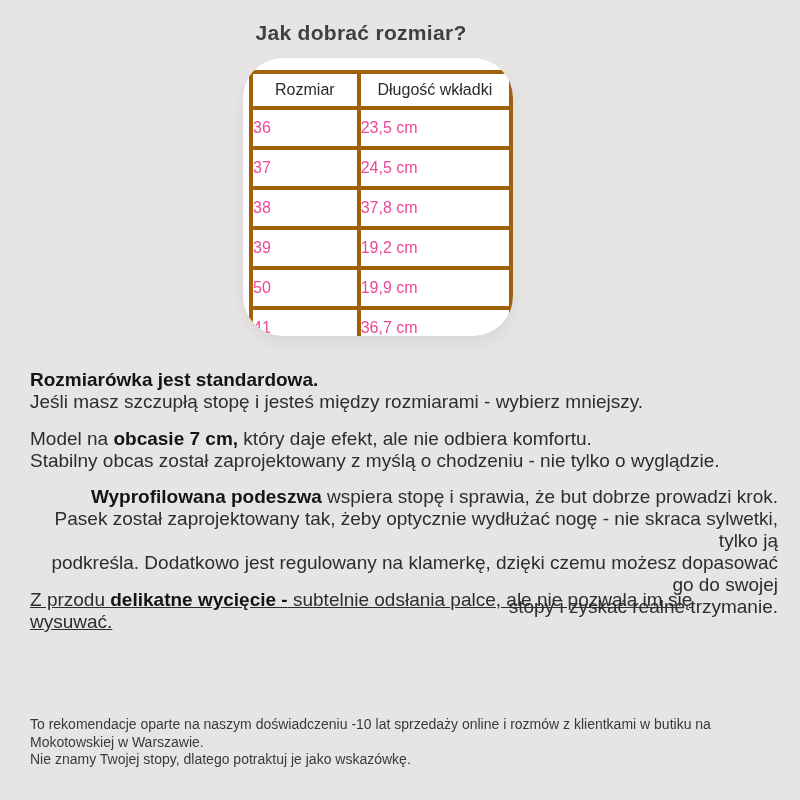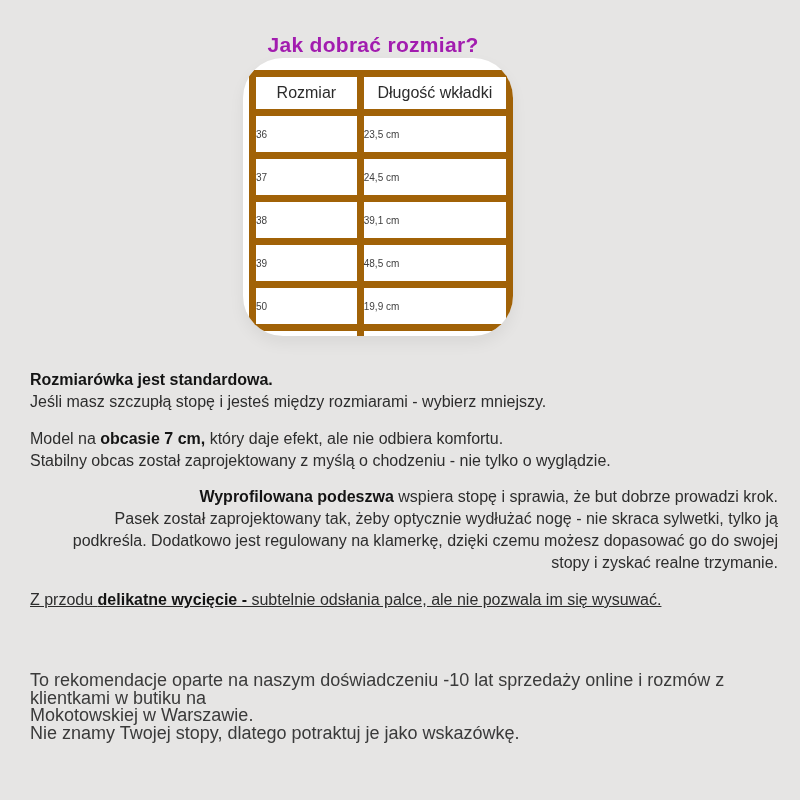--- a/index.html
+++ b/index.html
@@ -12,25 +12,25 @@
     font-family: "Liberation Sans", sans-serif;
     -webkit-font-smoothing: antialiased;
   }
   .page { position: absolute; inset: 0; }
 
   .title {
     position: absolute;
     top: 21px;
     left: 0;
     width: 722px;
-    margin: 12px;
+    margin: 0;
     text-align: center;
     font-size: 21px;
     font-weight: 700;
-    color: #a21caf;
+    color: #404040;
     letter-spacing: 0.3px;
   }
 
   .card {
     position: absolute;
     left: 243px;
     top: 58px;
     width: 270px;
     height: 278px;
     background: #ffffff;
@@ -38,63 +38,63 @@
     overflow: hidden;
     box-shadow: 0 7px 16px rgba(0,0,0,0.06);
   }
 
   table.size-table {
     border-collapse: collapse;
     margin: 12px 0 0 6px;
     table-layout: fixed;
   }
   .size-table th, .size-table td {
-    border: 7px solid #a16207;
+    border: 4px solid #a16207;
     vertical-align: middle;
     padding: 0;
   }
   .size-table th {
     font-weight: 400;
     font-size: 16px;
     color: #2b2b2b;
     height: 32px;
   }
   .size-table th.col-size  { width: 105px; }
   .size-table th.col-insole{ width: 151px; }
   .size-table td {
-    font-size: 10px;
-    color: #404040;
+    font-size: 16px;
+    color: #ec4899;
     height: 36px;
   }
 
   .para {
     position: absolute;
     left: 30px;
     width: 748px;
     margin: 0;
-    font-size: 16px;
+    font-size: 19px;
     line-height: 22px;
     color: #2d2d2d;
     white-space: pre-line;
   }
   .para strong { font-weight: 700; color: #141414; }
 
   .p1 { top: 369px; }
   .p2 { top: 428px; }
   .p3 { top: 486px; text-align: right; }
   .p4 { top: 589px; text-decoration: underline; }
   .p5 { top: 648px; }
 
   .footnote {
     position: absolute;
     left: 30px;
-    top: 672px;
+    top: 716px;
     width: 748px;
     margin: 0;
-    font-size: 18px;
+    font-size: 14px;
     line-height: 17.5px;
     color: #3a3a3a;
     white-space: pre-line;
   }
 </style>
 </head>
 <body>
 
 <div class="page">
 
@@ -112,25 +112,25 @@
         <tr>
             <td>36</td>
             <td>23,5 cm</td>
           </tr>
         <tr>
             <td>37</td>
             <td>24,5 cm</td>
           </tr>
         <tr>
             <td>38</td>
-            <td>39,1 cm</td>
+            <td>37,8 cm</td>
           </tr>
         <tr>
             <td>39</td>
-            <td>48,5 cm</td>
+            <td>19,2 cm</td>
           </tr>
         <tr>
             <td>50</td>
             <td>19,9 cm</td>
           </tr>
         <tr>
             <td>41</td>
             <td>36,7 cm</td>
           </tr>
       </tbody>

